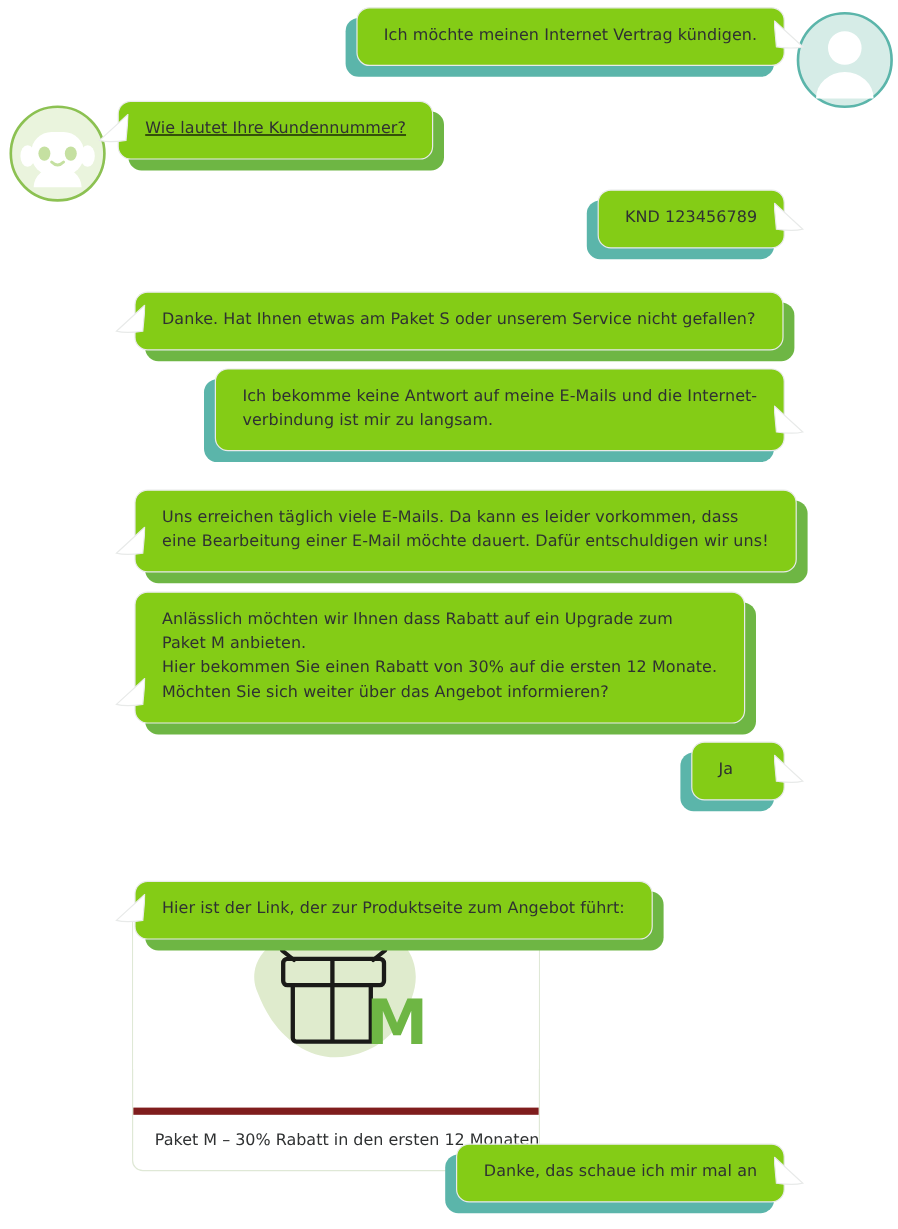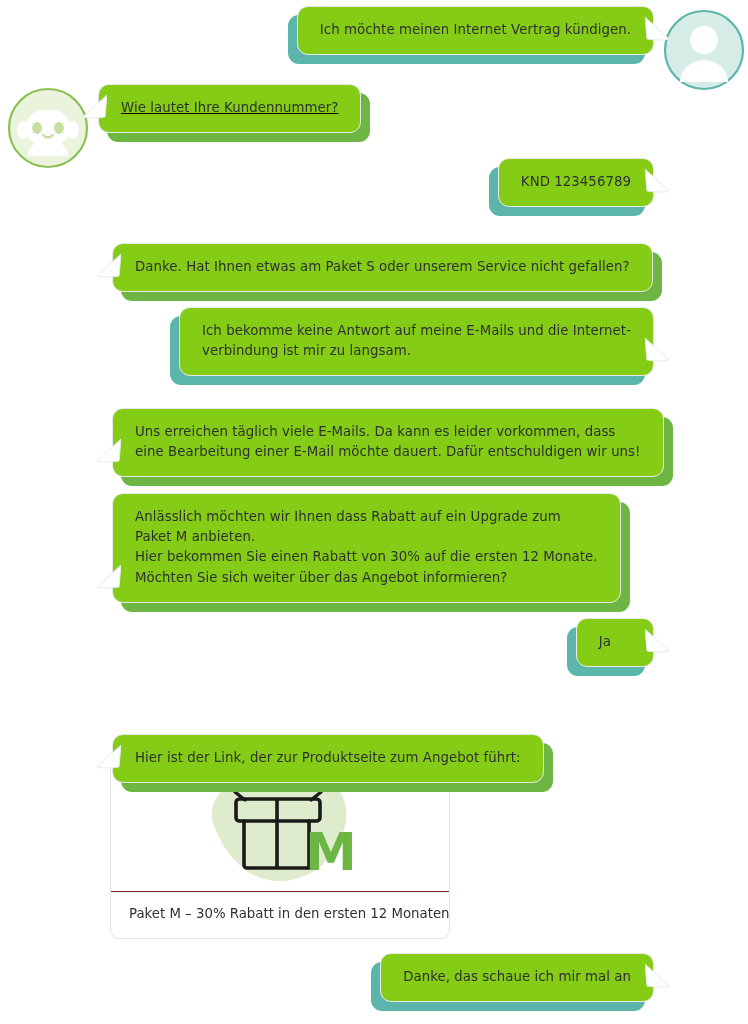--- a/index.html
+++ b/index.html
@@ -101,26 +101,27 @@
   }
   .card-image {
     height: 133px;
     position: relative;
     display: flex;
     align-items: center;
     justify-content: center;
     background: #ffffff;
   }
   .card-caption {
-    border-top: 1px solid #7f1d1d;
+    border-top: 6px solid #7f1d1d;
     padding: 13px 18px 14px 18px;
     font-size: 13.3px;
     color: #2f3132;
     line-height: 1.4;
     white-space: nowrap;
+    margin-top: 32px;
   }
 </style>
 </head>
 <body>
 
 <div class="chat">
 
   <div class="row user" style="top:6px; right:0px;">
     <div class="avatar" style="margin-left:6px;">
       <svg viewBox="0 0 88 88" aria-hidden="true">

